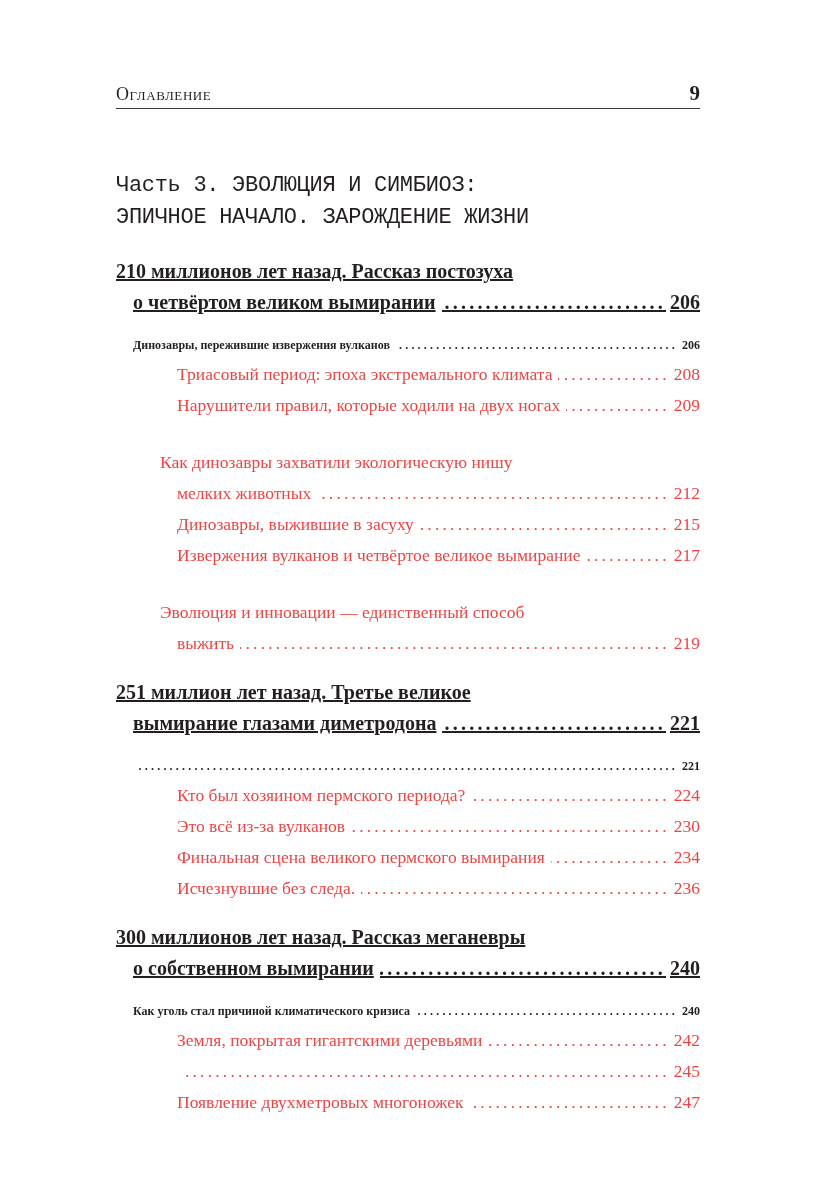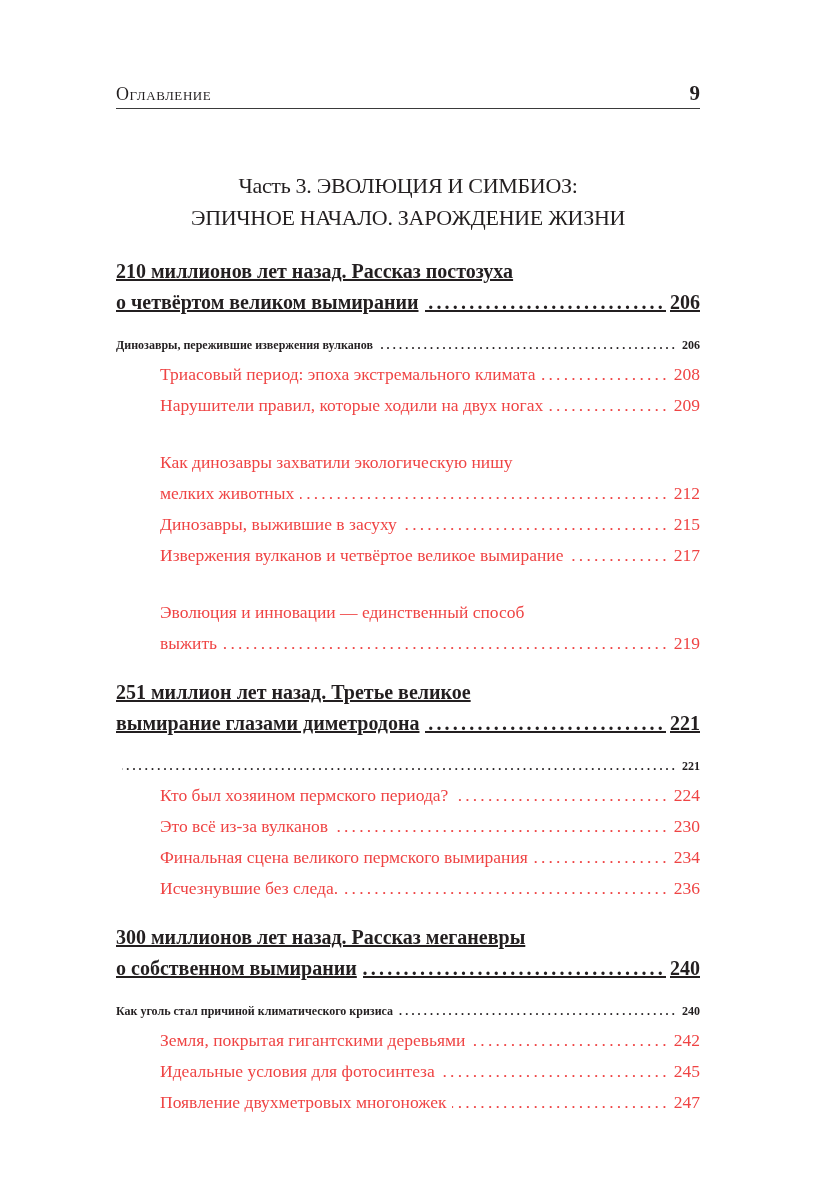--- a/index.html
+++ b/index.html
@@ -13,26 +13,26 @@
     border-bottom: 1.2px solid #3a3a3a;
   }
   .running-head .title {
     position: absolute; left: 0; bottom: 3px;
     font-variant: small-caps; font-size: 18px; letter-spacing: 0.6px;
   }
   .running-head .folio {
     position: absolute; right: 0; bottom: 2px; font-size: 21px; font-weight: bold;
   }
   .part-title {
-    position: absolute; left: 116px; top: 170px; width: 584px; text-align: center;
-    font-family: Liberation Serif, serif; font-size: 22px;
+    position: absolute; left: 116px; top: 170px; width: 584px; text-align: left;
+    font-family: Liberation Mono, monospace; font-size: 22px;
     line-height: 32px; color: #231f20; font-stretch: condensed; letter-spacing: -0.3px;
   }
   .toc { position: absolute; left: 116px; top: 256px; width: 584px; }
-  .entry { position: relative; display: flex; align-items: flex-end; }
+  .entry { position: relative; display: flex; align-items: flex-end; margin-left: 17px; }
   .entry .text { white-space: nowrap; }
   .entry .leader {
     flex: 1; overflow: hidden; white-space: nowrap; margin: 0 4px 0 6px;
     letter-spacing: 3.2px; direction: rtl; text-align: left;
   }
   .entry .page { white-space: nowrap; }
   .chapter { font-weight: bold; font-size: 20px; line-height: 31px; text-decoration: underline; }
   .chapter .first-line { display: block; }
   .section { font-weight: bold; font-size: 12px; line-height: 28px; }
   .sub { font-size: 17.5px; line-height: 31px; padding-left: 44px; color: #ef4444; }
@@ -157,21 +157,20 @@
     <span class="text">Как уголь стал причиной климатического кризиса</span>
     <span class="leader">................................................................................................</span>
     <span class="page">240</span>
   </div>
   <div class="entry sub">
     <span class="text">Земля, покрытая гигантскими деревьями</span>
     <span class="leader">................................................................................................</span>
     <span class="page">242</span>
   </div>
   <div class="entry sub">
-    <span class="text">Идеальные условия для фотосинтеза</span>
     <span class="leader">................................................................................................</span>
     <span class="page">245</span>
   </div>
   <div class="entry sub">
     <span class="text">Появление двухметровых многоножек</span>
     <span class="leader">................................................................................................</span>
     <span class="page">247</span>
   </div>
 
 </div>

